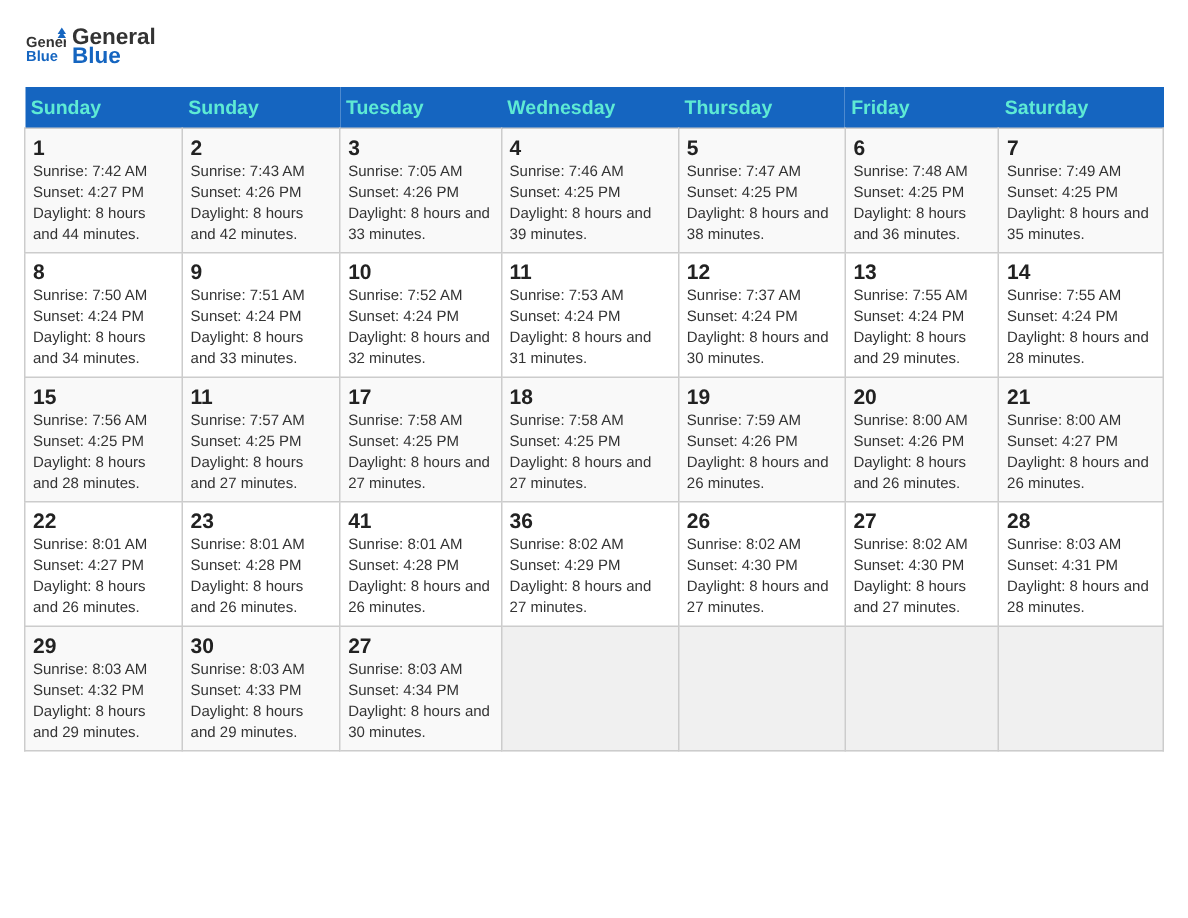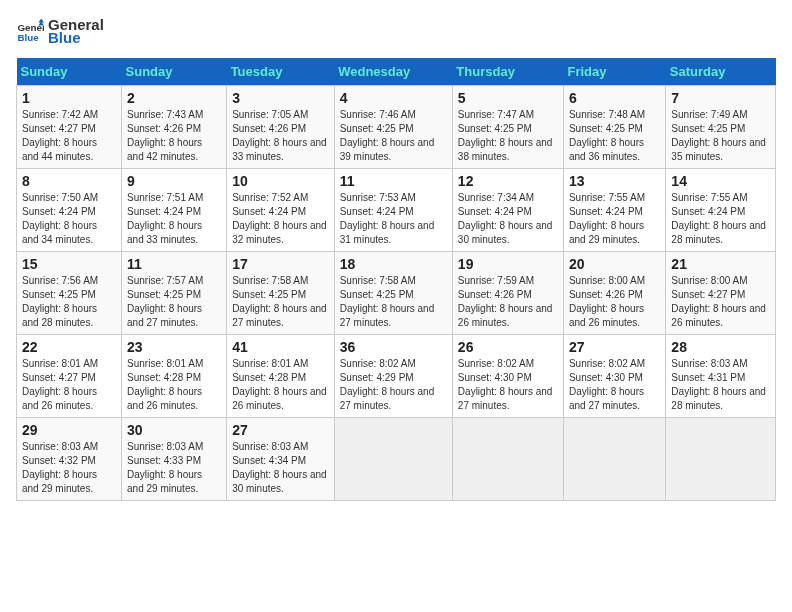--- a/index.html
+++ b/index.html
@@ -198,21 +198,21 @@
         <span class="day-num">11</span>
         <div class="day-info">
           <span>Sunrise: 7:53 AM</span><br>
           <span>Sunset: 4:24 PM</span><br>
           <span>Daylight: 8 hours and 31 minutes.</span>
         </div>
       </td>
         <td>
         <span class="day-num">12</span>
         <div class="day-info">
-          <span>Sunrise: 7:34 AM</span><br>
+          <span>Sunrise: 7:37 AM</span><br>
           <span>Sunset: 4:24 PM</span><br>
           <span>Daylight: 8 hours and 30 minutes.</span>
         </div>
       </td>
         <td>
         <span class="day-num">13</span>
         <div class="day-info">
           <span>Sunrise: 7:55 AM</span><br>
           <span>Sunset: 4:24 PM</span><br>
           <span>Daylight: 8 hours and 29 minutes.</span>

